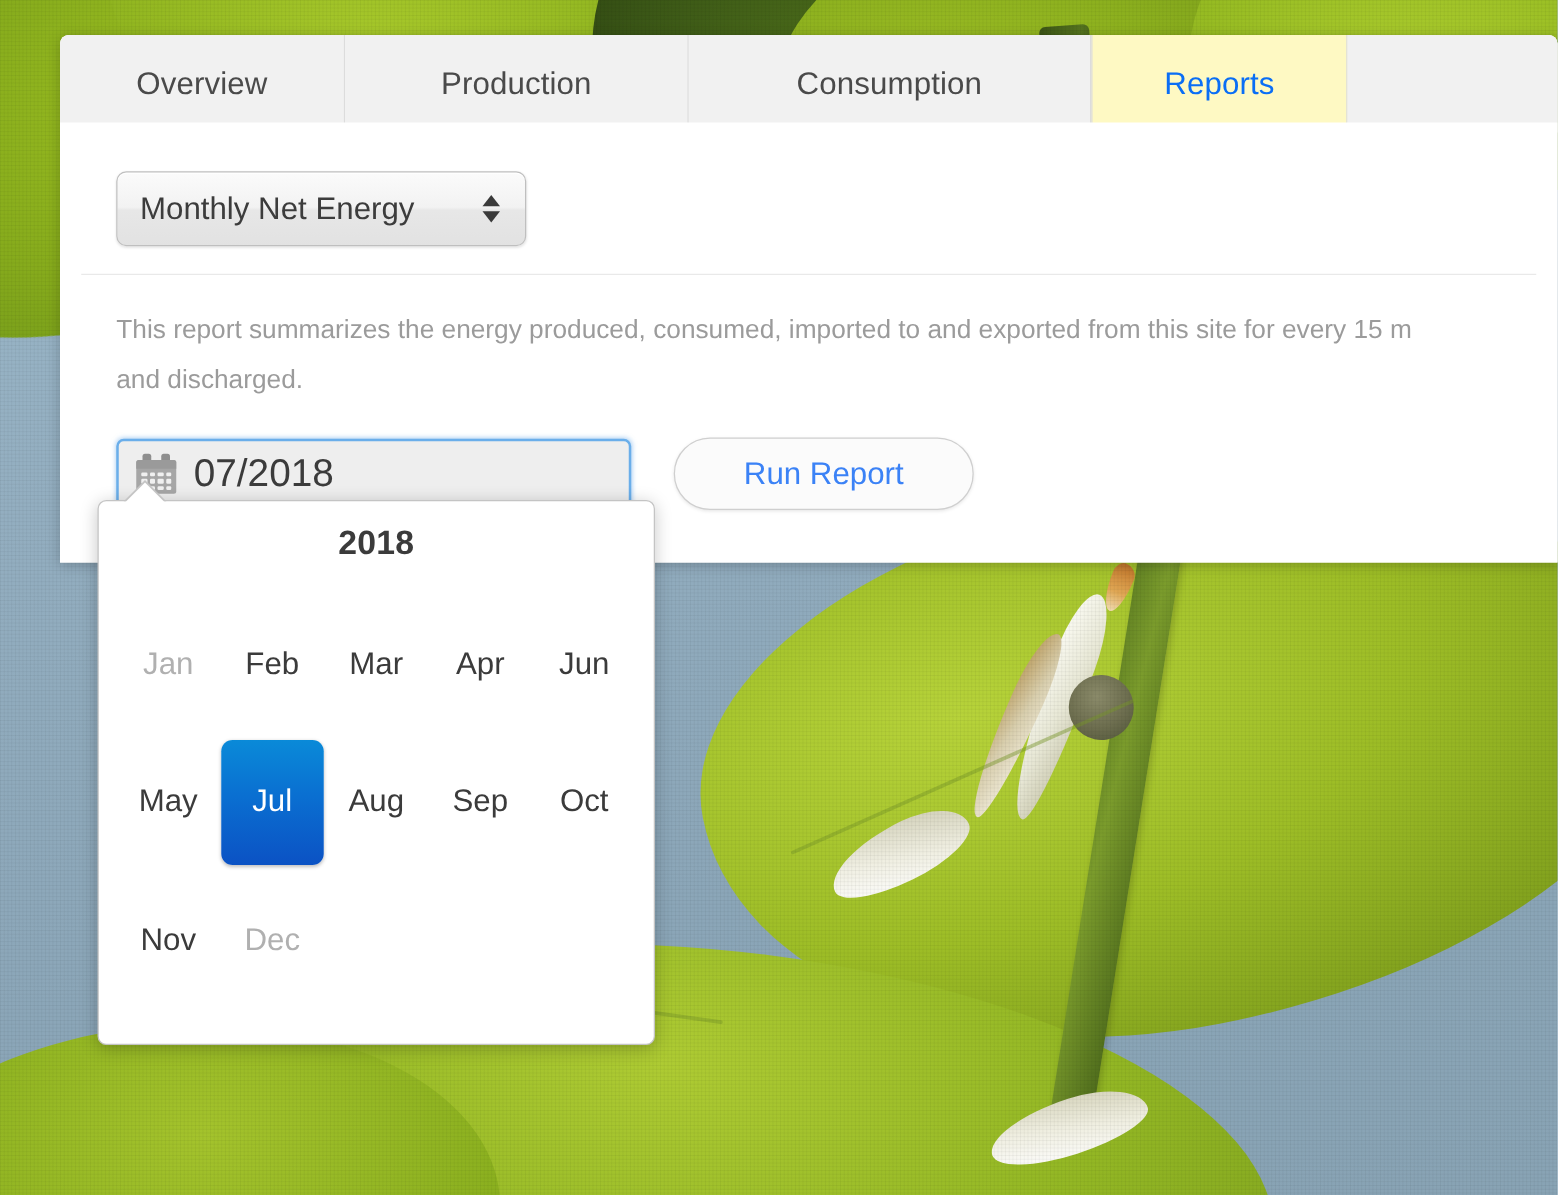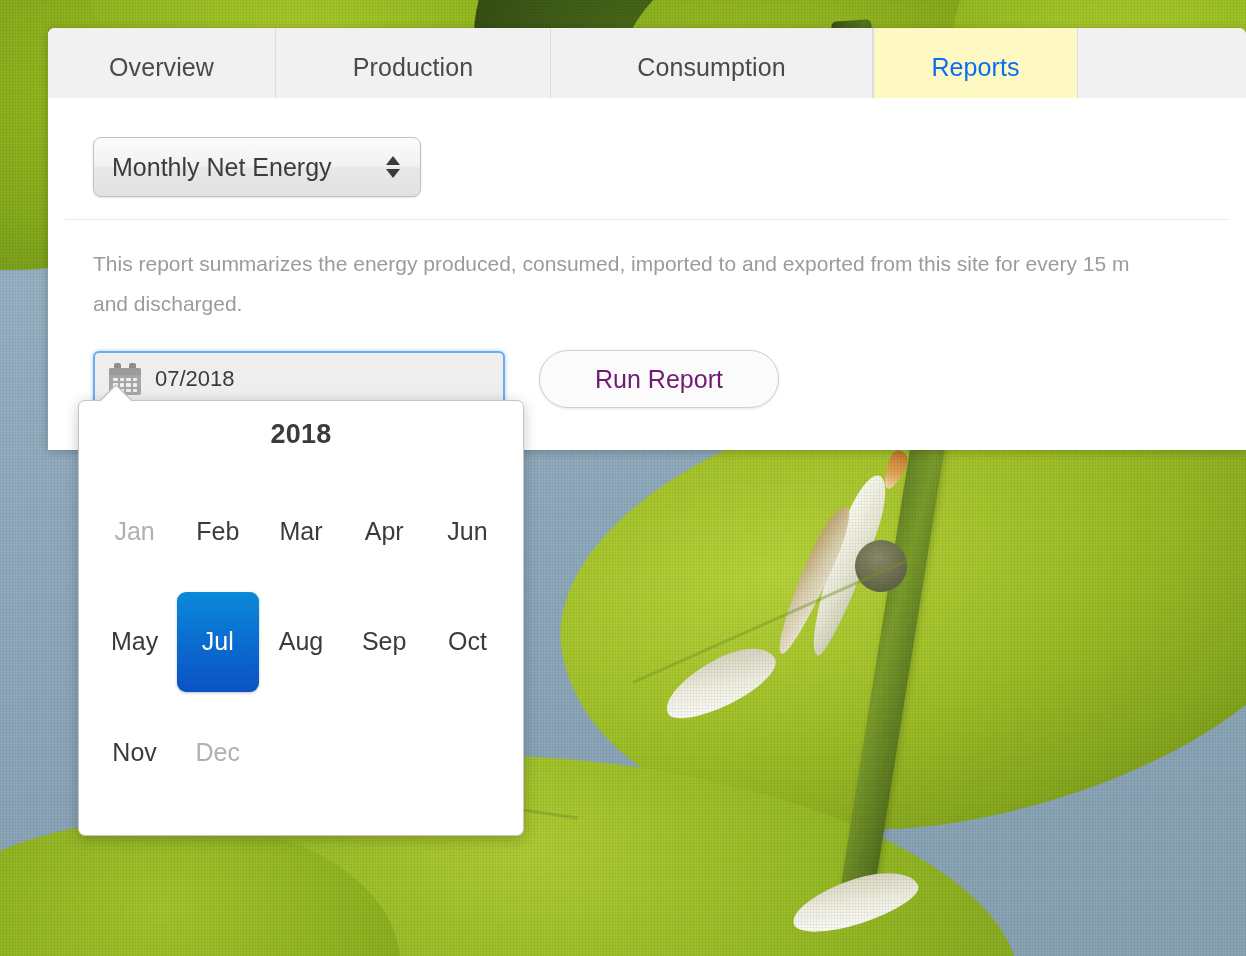--- a/index.html
+++ b/index.html
@@ -303,21 +303,21 @@
     width: 412px;
     height: 56px;
     padding: 0 14px 0 14px;
     background: #eeeeee;
     border: 2px solid #6aaeea;
     border-radius: 6px;
     box-shadow: 0 0 4px rgba(90,160,230,0.55);
     cursor: text;
   }
   .date-field .date-value {
-    font-size: 22px;
+    font-size: 31px;
     color: #3b3b3b;
     margin-left: 14px;
   }
 
   
   .cal-icon { position: relative; width: 32px; height: 32px; flex: 0 0 32px; }
   .cal-icon .cal-body {
     position: absolute; left: 0; top: 5px;
     width: 32px; height: 27px;
     background: #a6a6a6;
@@ -355,21 +355,21 @@
     align-items: center;
     justify-content: center;
     min-width: 240px;
     height: 58px;
     padding: 0 26px;
     background: #fbfbfb;
     border: 1px solid #cfcfcf;
     border-radius: 29px;
     box-shadow: 0 1px 3px rgba(0,0,0,0.10);
     font-size: 25px;
-    color: #701a75;
+    color: #3b82f6;
     cursor: pointer;
     user-select: none;
   }
 
   
   #monthpicker {
     position: absolute;
     left: 78px;
     top: 400px;
     width: 446px;

